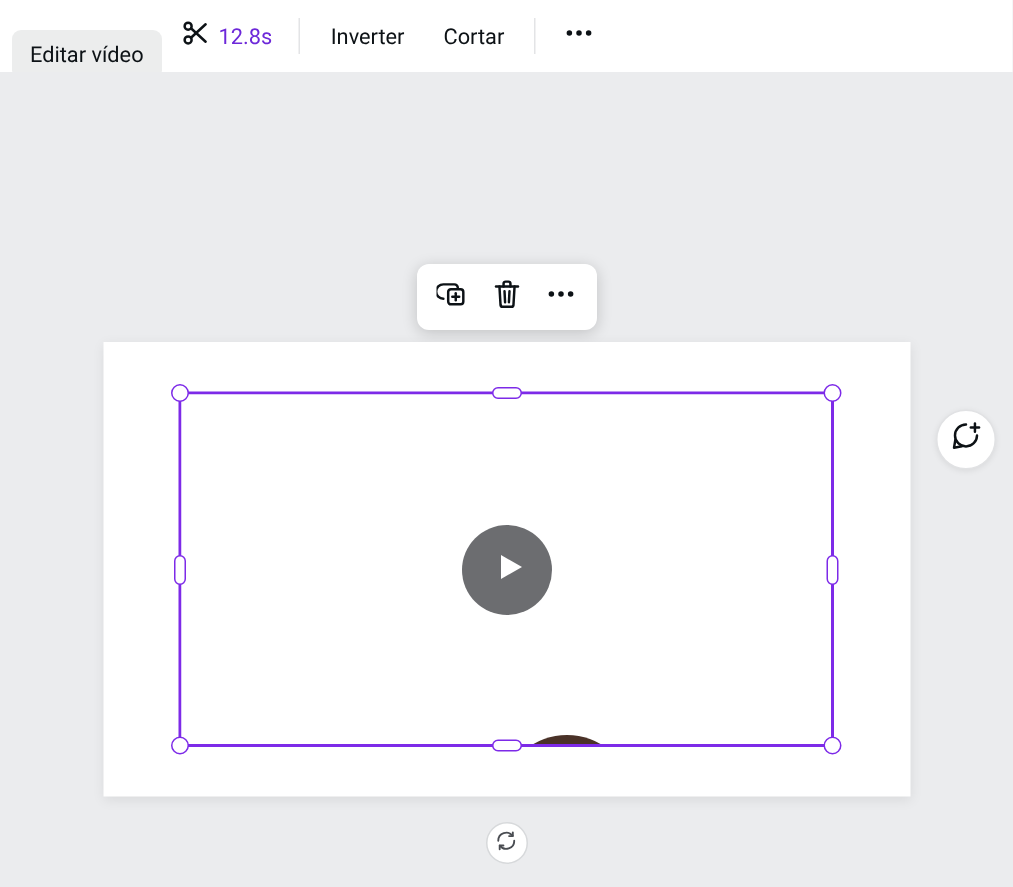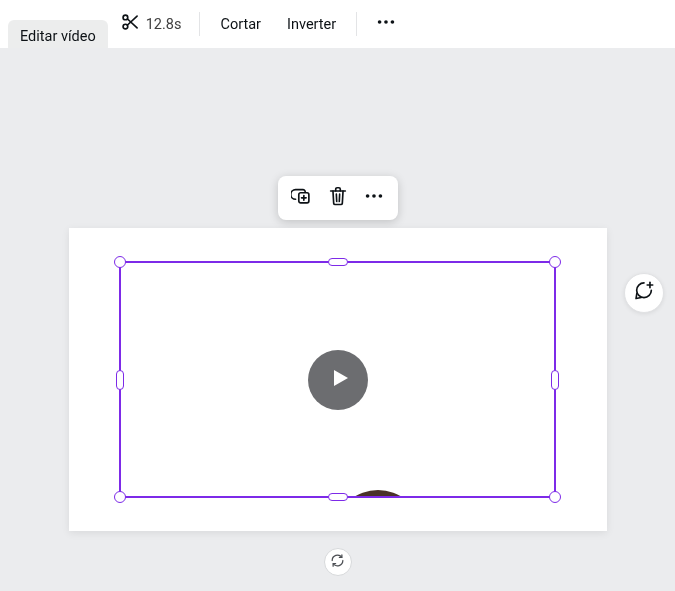--- a/index.html
+++ b/index.html
@@ -12,21 +12,21 @@
     display: flex; align-items: center; padding: 0 8px;
     gap: 2px;
   }
   .tb-btn {
     display: inline-flex; align-items: center; justify-content: center;
     padding: 8px 12px; border-radius: 6px; font-size: 14.5px; color: #0d1216;
     cursor: pointer; user-select: none;
   }
   .tb-btn.active { background: #eceded; margin-top: 24px; }
   .tb-divider { width: 1px; height: 24px; background: #e3e4e6; margin: 0 6px; }
-  .tb-scissor { display: inline-flex; align-items: center; gap: 6px; padding: 8px 10px; font-size: 14.5px; color: #404040; }
+  .tb-scissor { display: inline-flex; align-items: center; gap: 6px; padding: 8px 10px; font-size: 14.5px; color: #6d28d9; }
   .tb-scissor svg { width: 20px; height: 20px; }
   .tb-more { padding: 8px 10px; }
 
   .canvas-area {
     position: absolute; top: 48px; left: 0; right: 0; bottom: 0;
     background: #ebecee;
   }
 
   .page {
     position: absolute;
@@ -120,22 +120,22 @@
         <line x1="20.5" y1="5" x2="9" y2="15.6"></line>
         <line x1="20.5" y1="19" x2="9" y2="8.4"></line>
       </svg>
     </span>
     <span>12.8s</span>
   </div>
 
 
   <div class="tb-divider"></div>
 
+  <div class="tb-btn">Inverter</div>
   <div class="tb-btn">Cortar</div>
-  <div class="tb-btn">Inverter</div>
 
   <div class="tb-divider"></div>
 
   <div class="tb-btn tb-more">
     <span>
       <svg width="22" height="22" viewBox="0 0 24 24" fill="#0d1216">
         <circle cx="5" cy="12" r="2"></circle>
           <circle cx="12" cy="12" r="2"></circle>
           <circle cx="19" cy="12" r="2"></circle>
       </svg>

